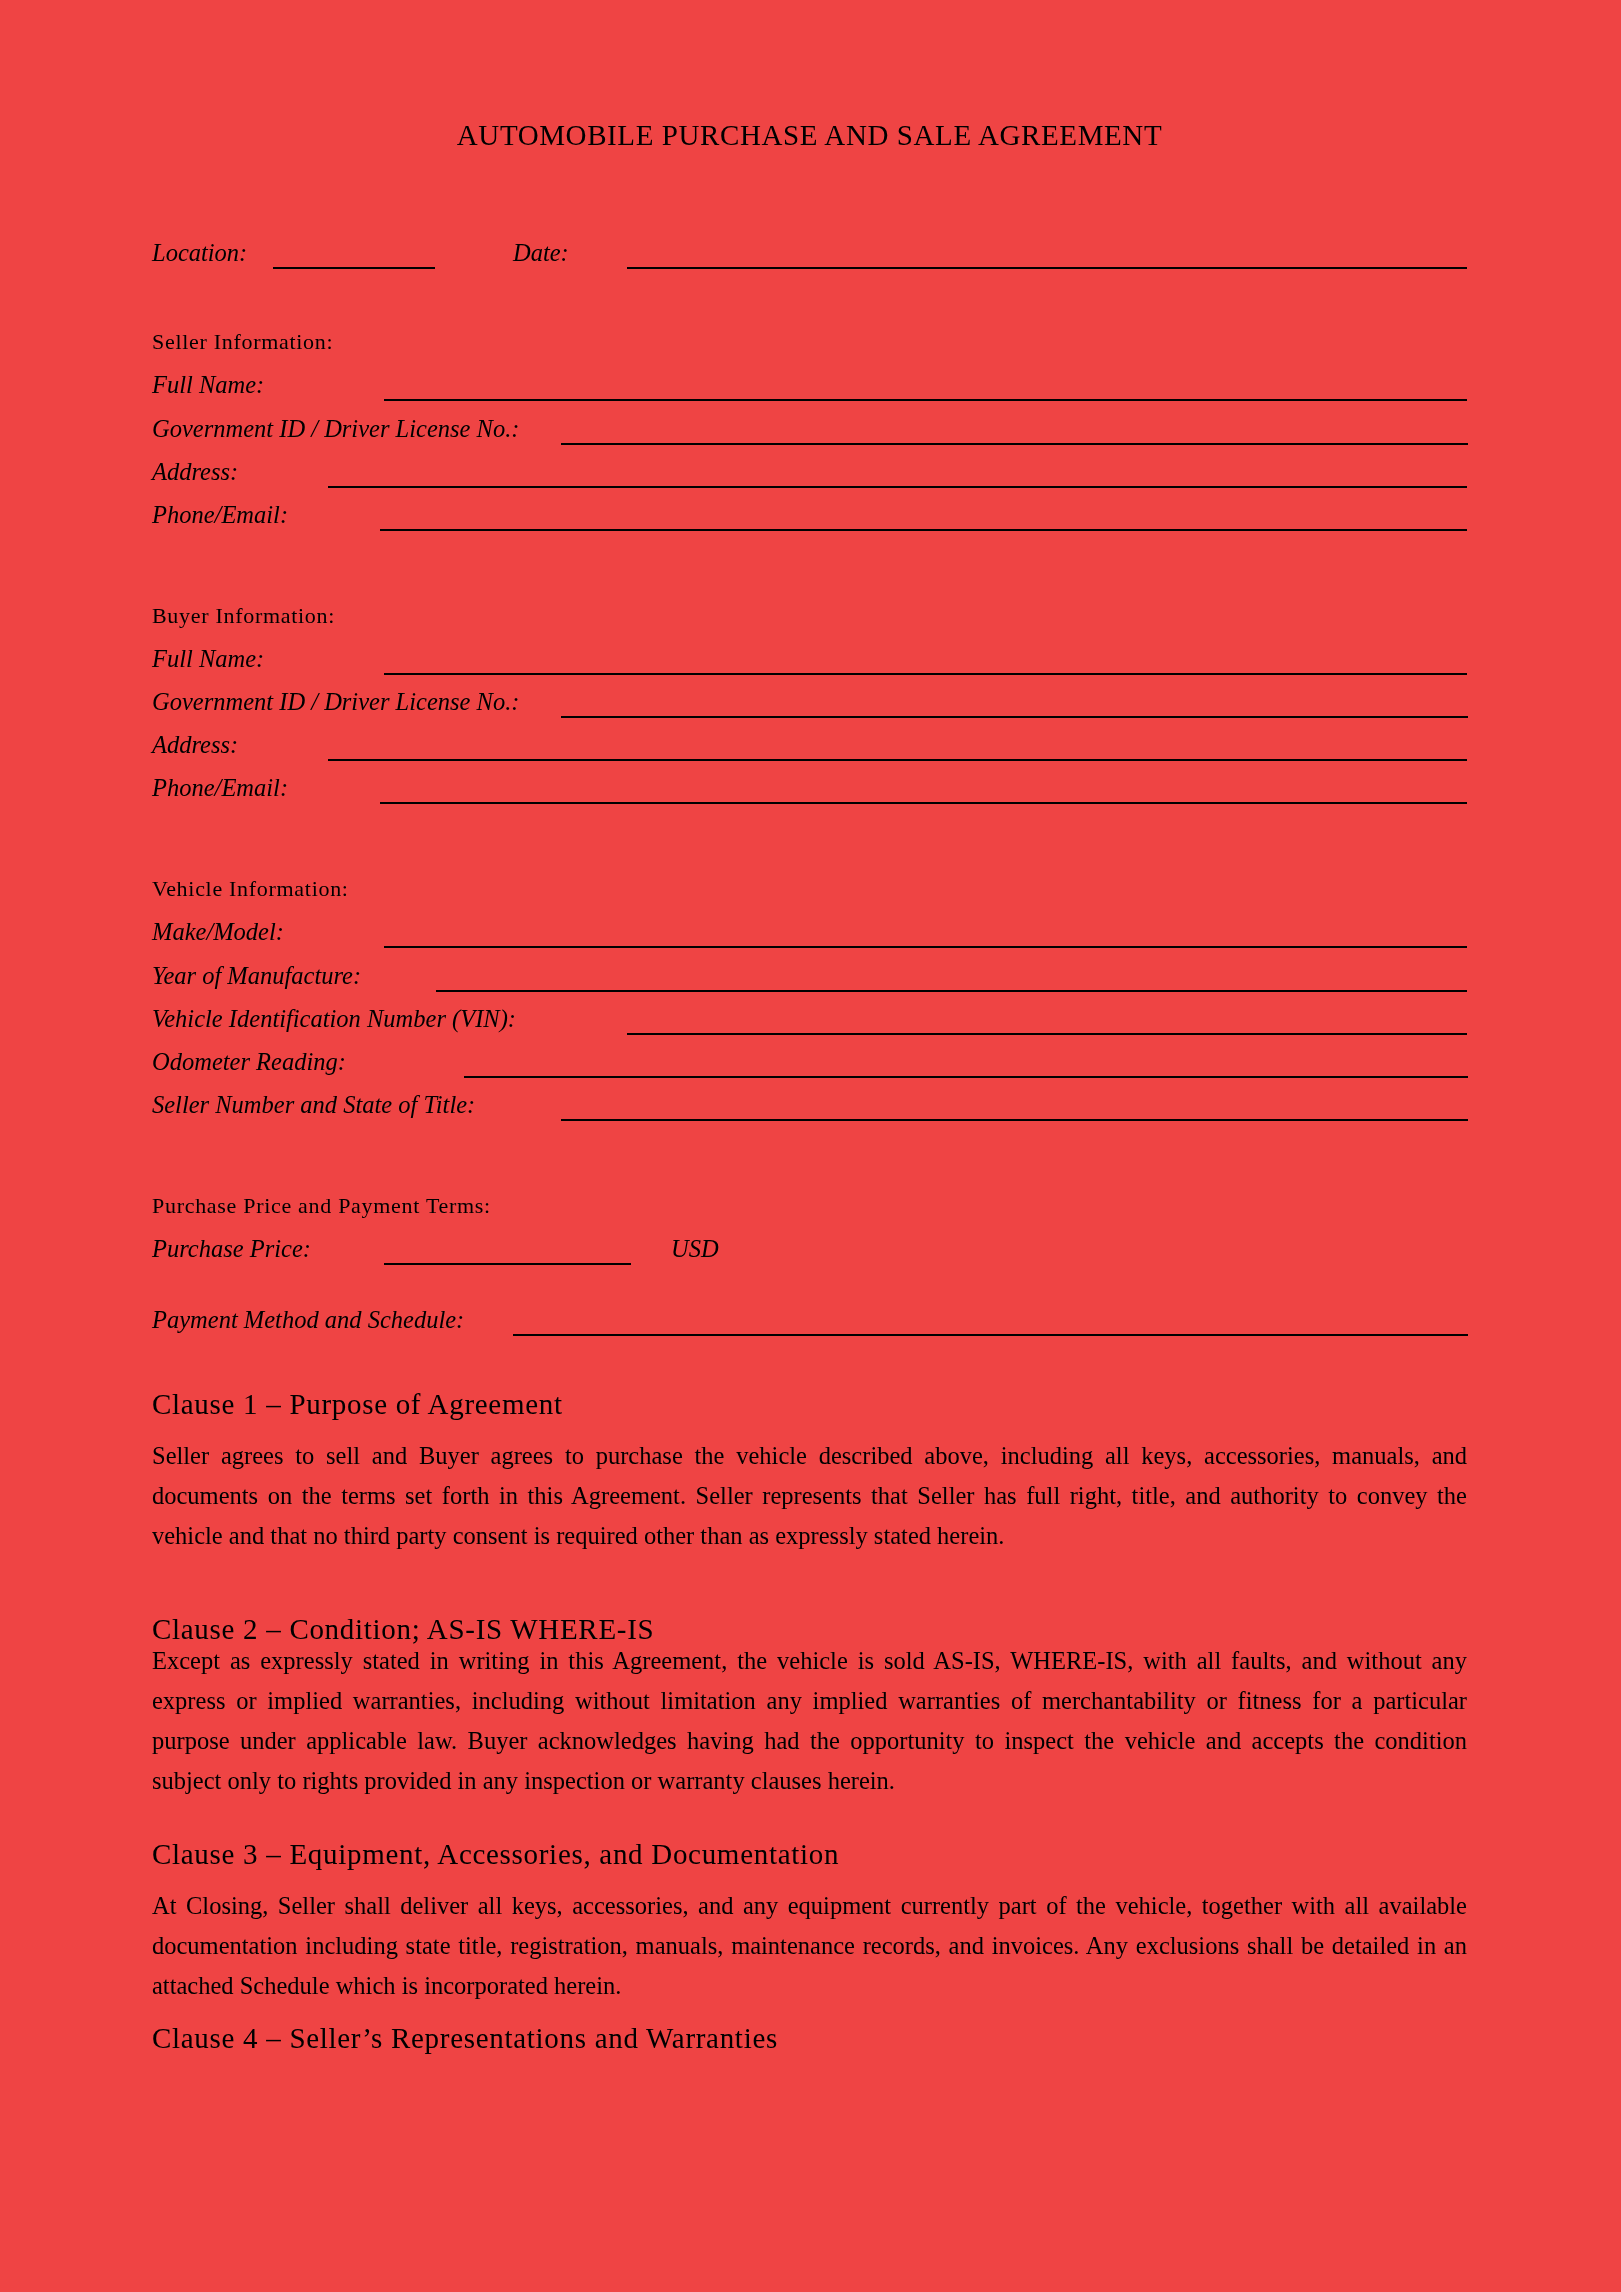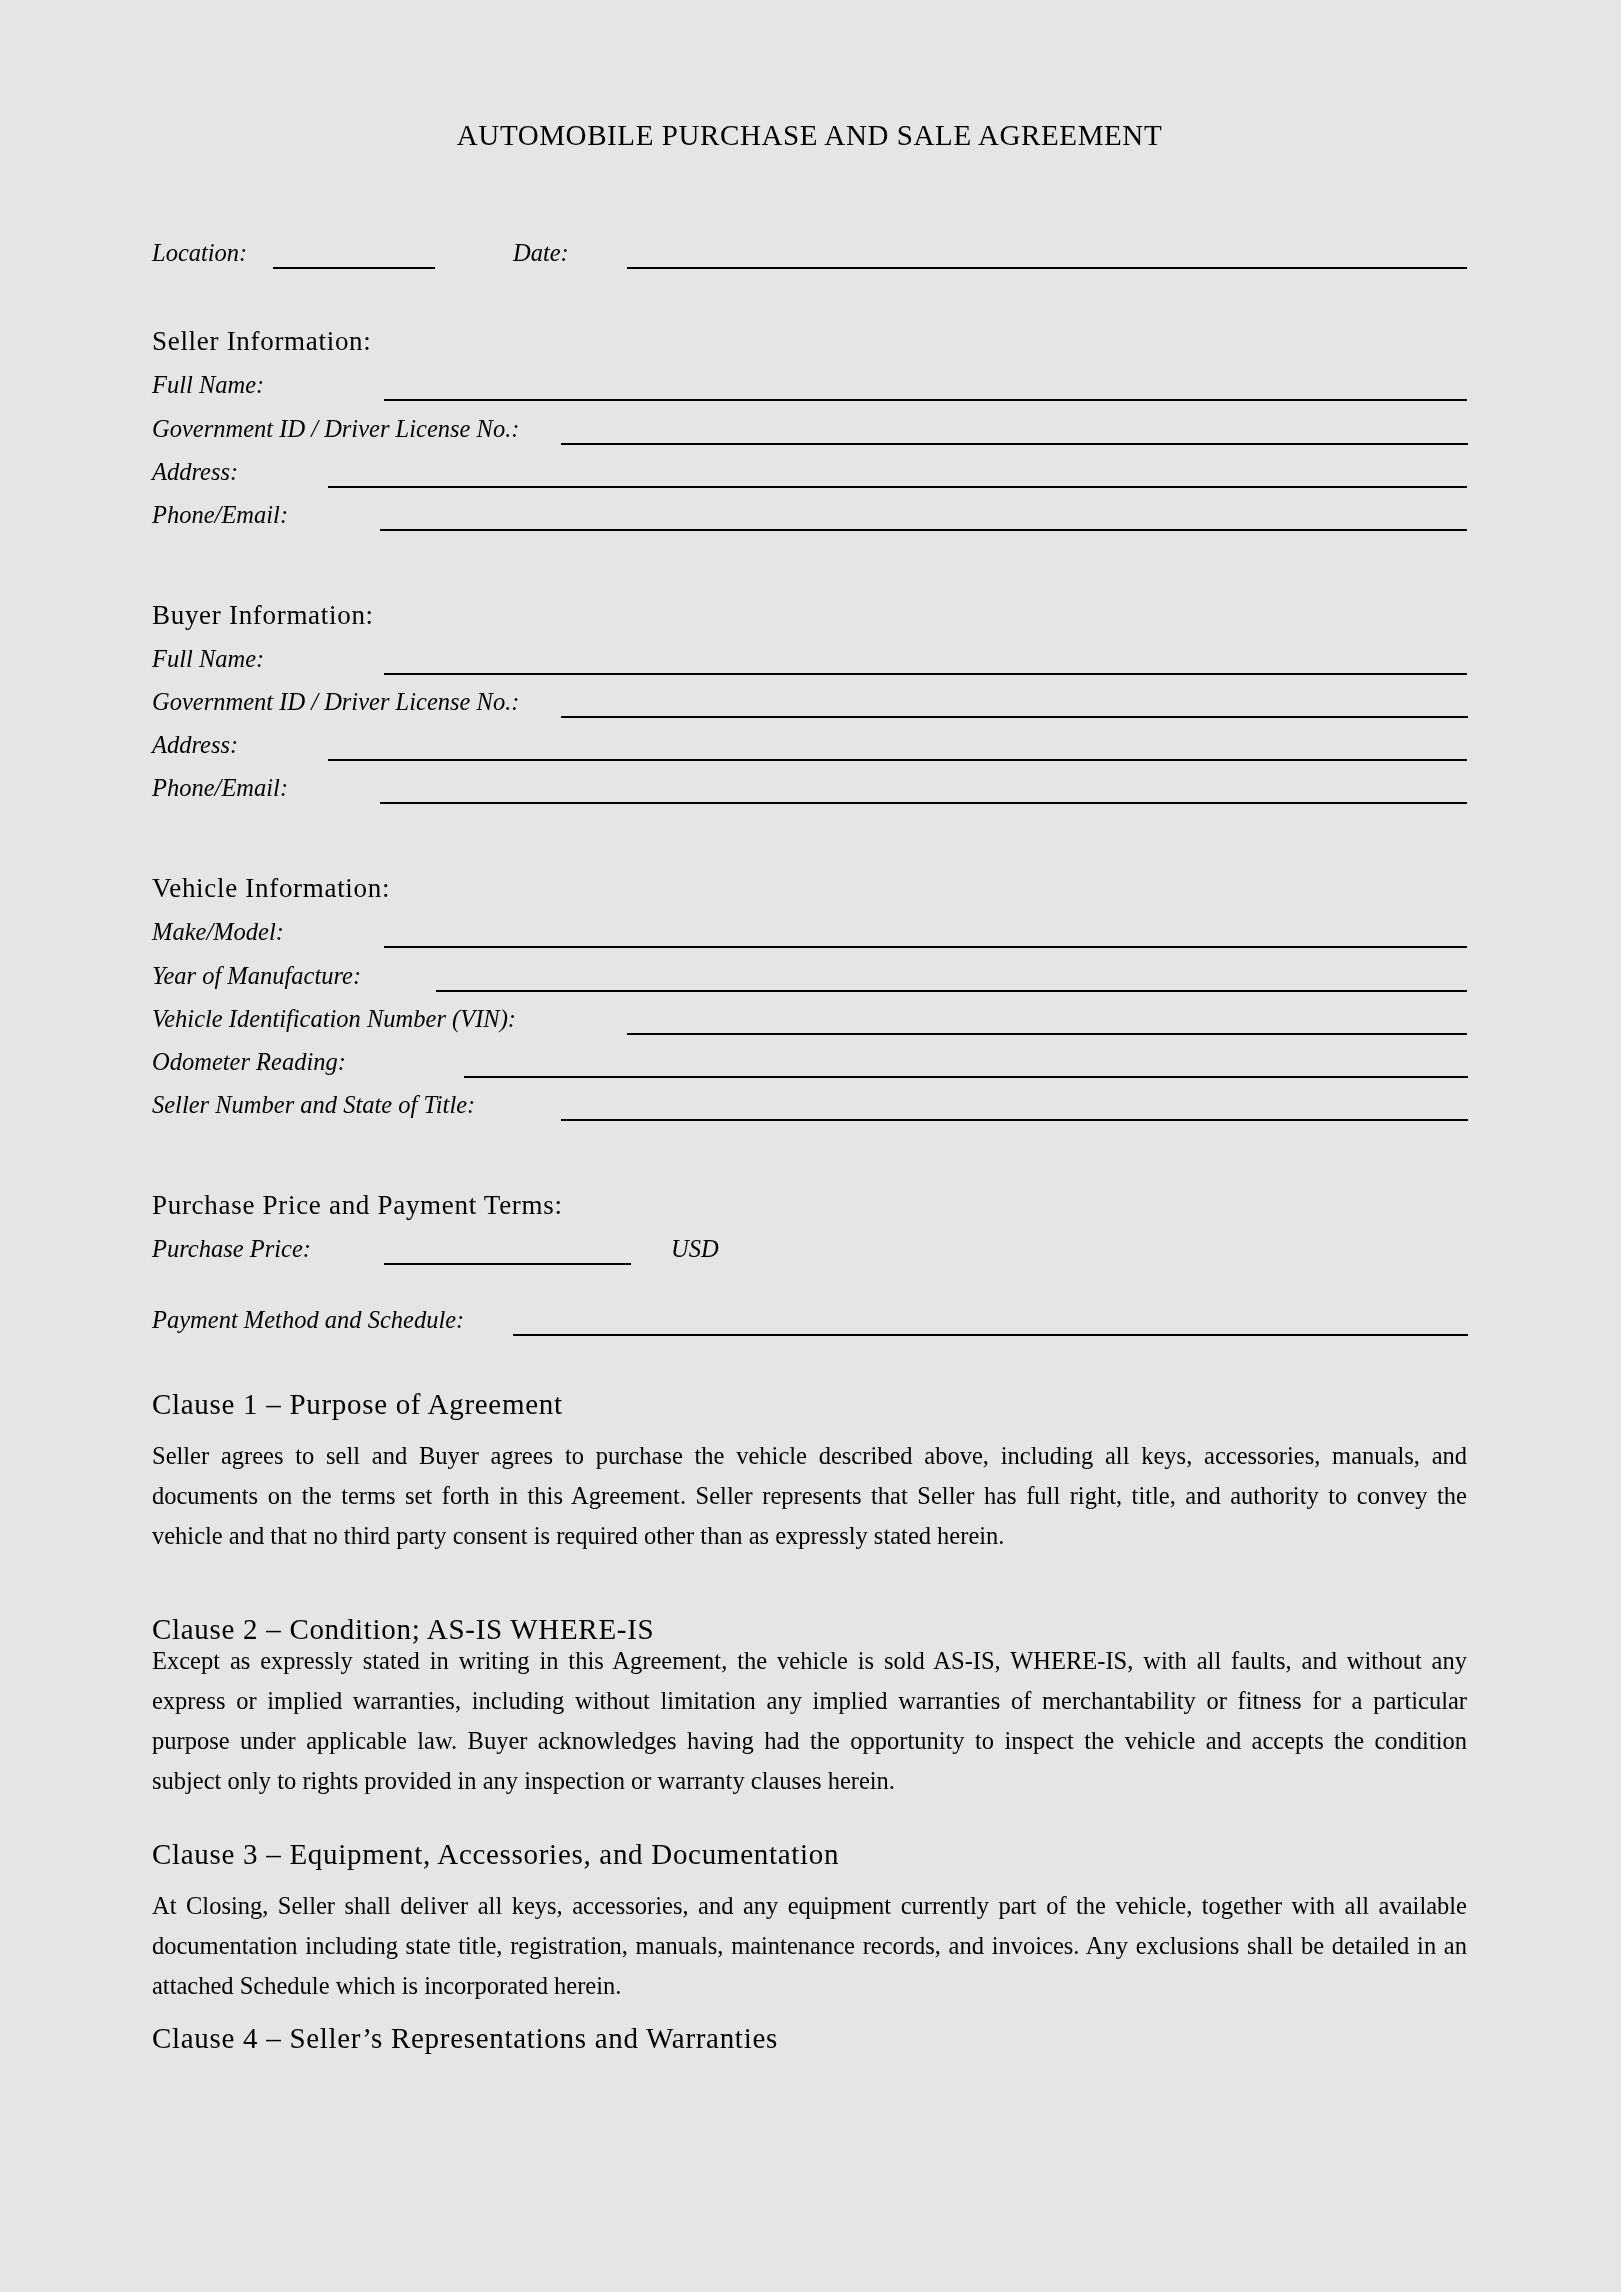--- a/index.html
+++ b/index.html
@@ -15,21 +15,21 @@
     font-family: "Liberation Serif", "DejaVu Serif", serif;
     color: #000000;
     overflow: hidden;
   }
   .page {
     position: absolute;
     left: 0;
     top: 0;
     width: 1621px;
     height: 2293px;
-    background: #e5e5e5;
+    background: #ef4444;
   }
   .content {
     position: absolute;
     left: 152px;
     top: 0;
     width: 1315px;
   }
 
   
   .doc-title {
@@ -71,21 +71,21 @@
     top: 0;
     font-size: 24.5px;
     line-height: 29px;
     white-space: nowrap;
   }
 
   
   .section-heading {
     position: absolute;
     left: 0;
-    font-size: 27px;
+    font-size: 22px;
     line-height: 29px;
     letter-spacing: 0.7px;
     white-space: nowrap;
   }
 
   
   .clause-heading {
     position: absolute;
     left: 0;
     width: 1315px;

